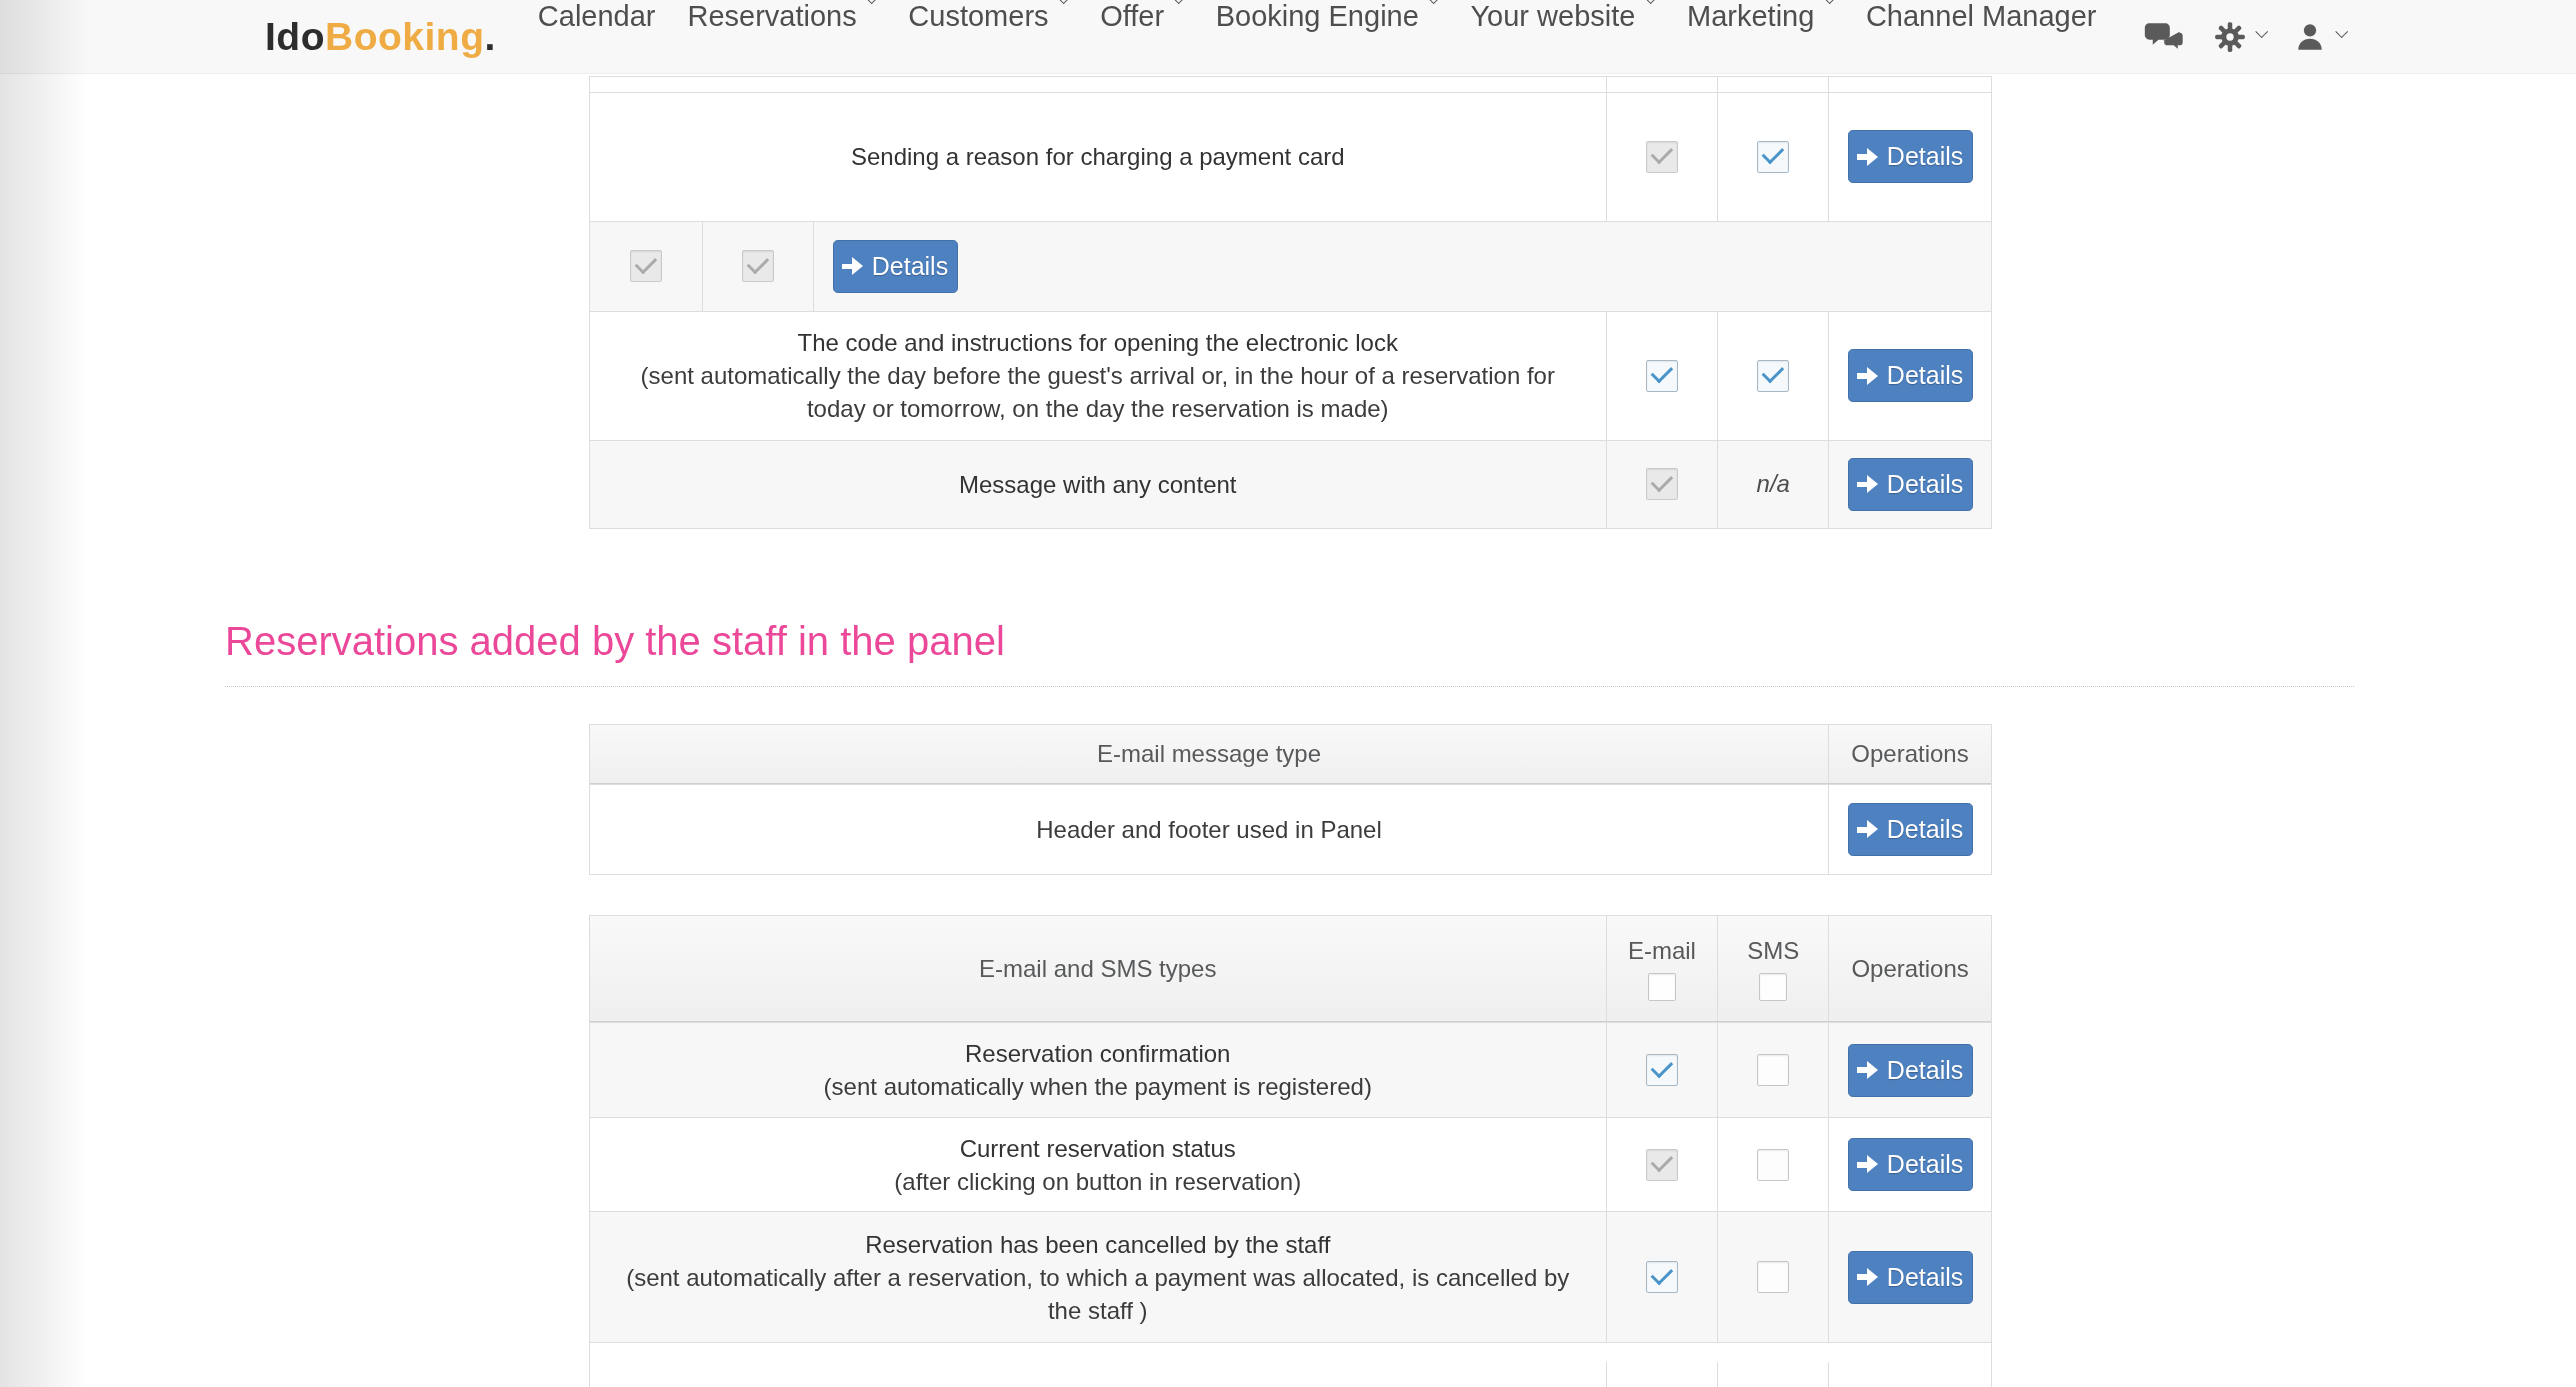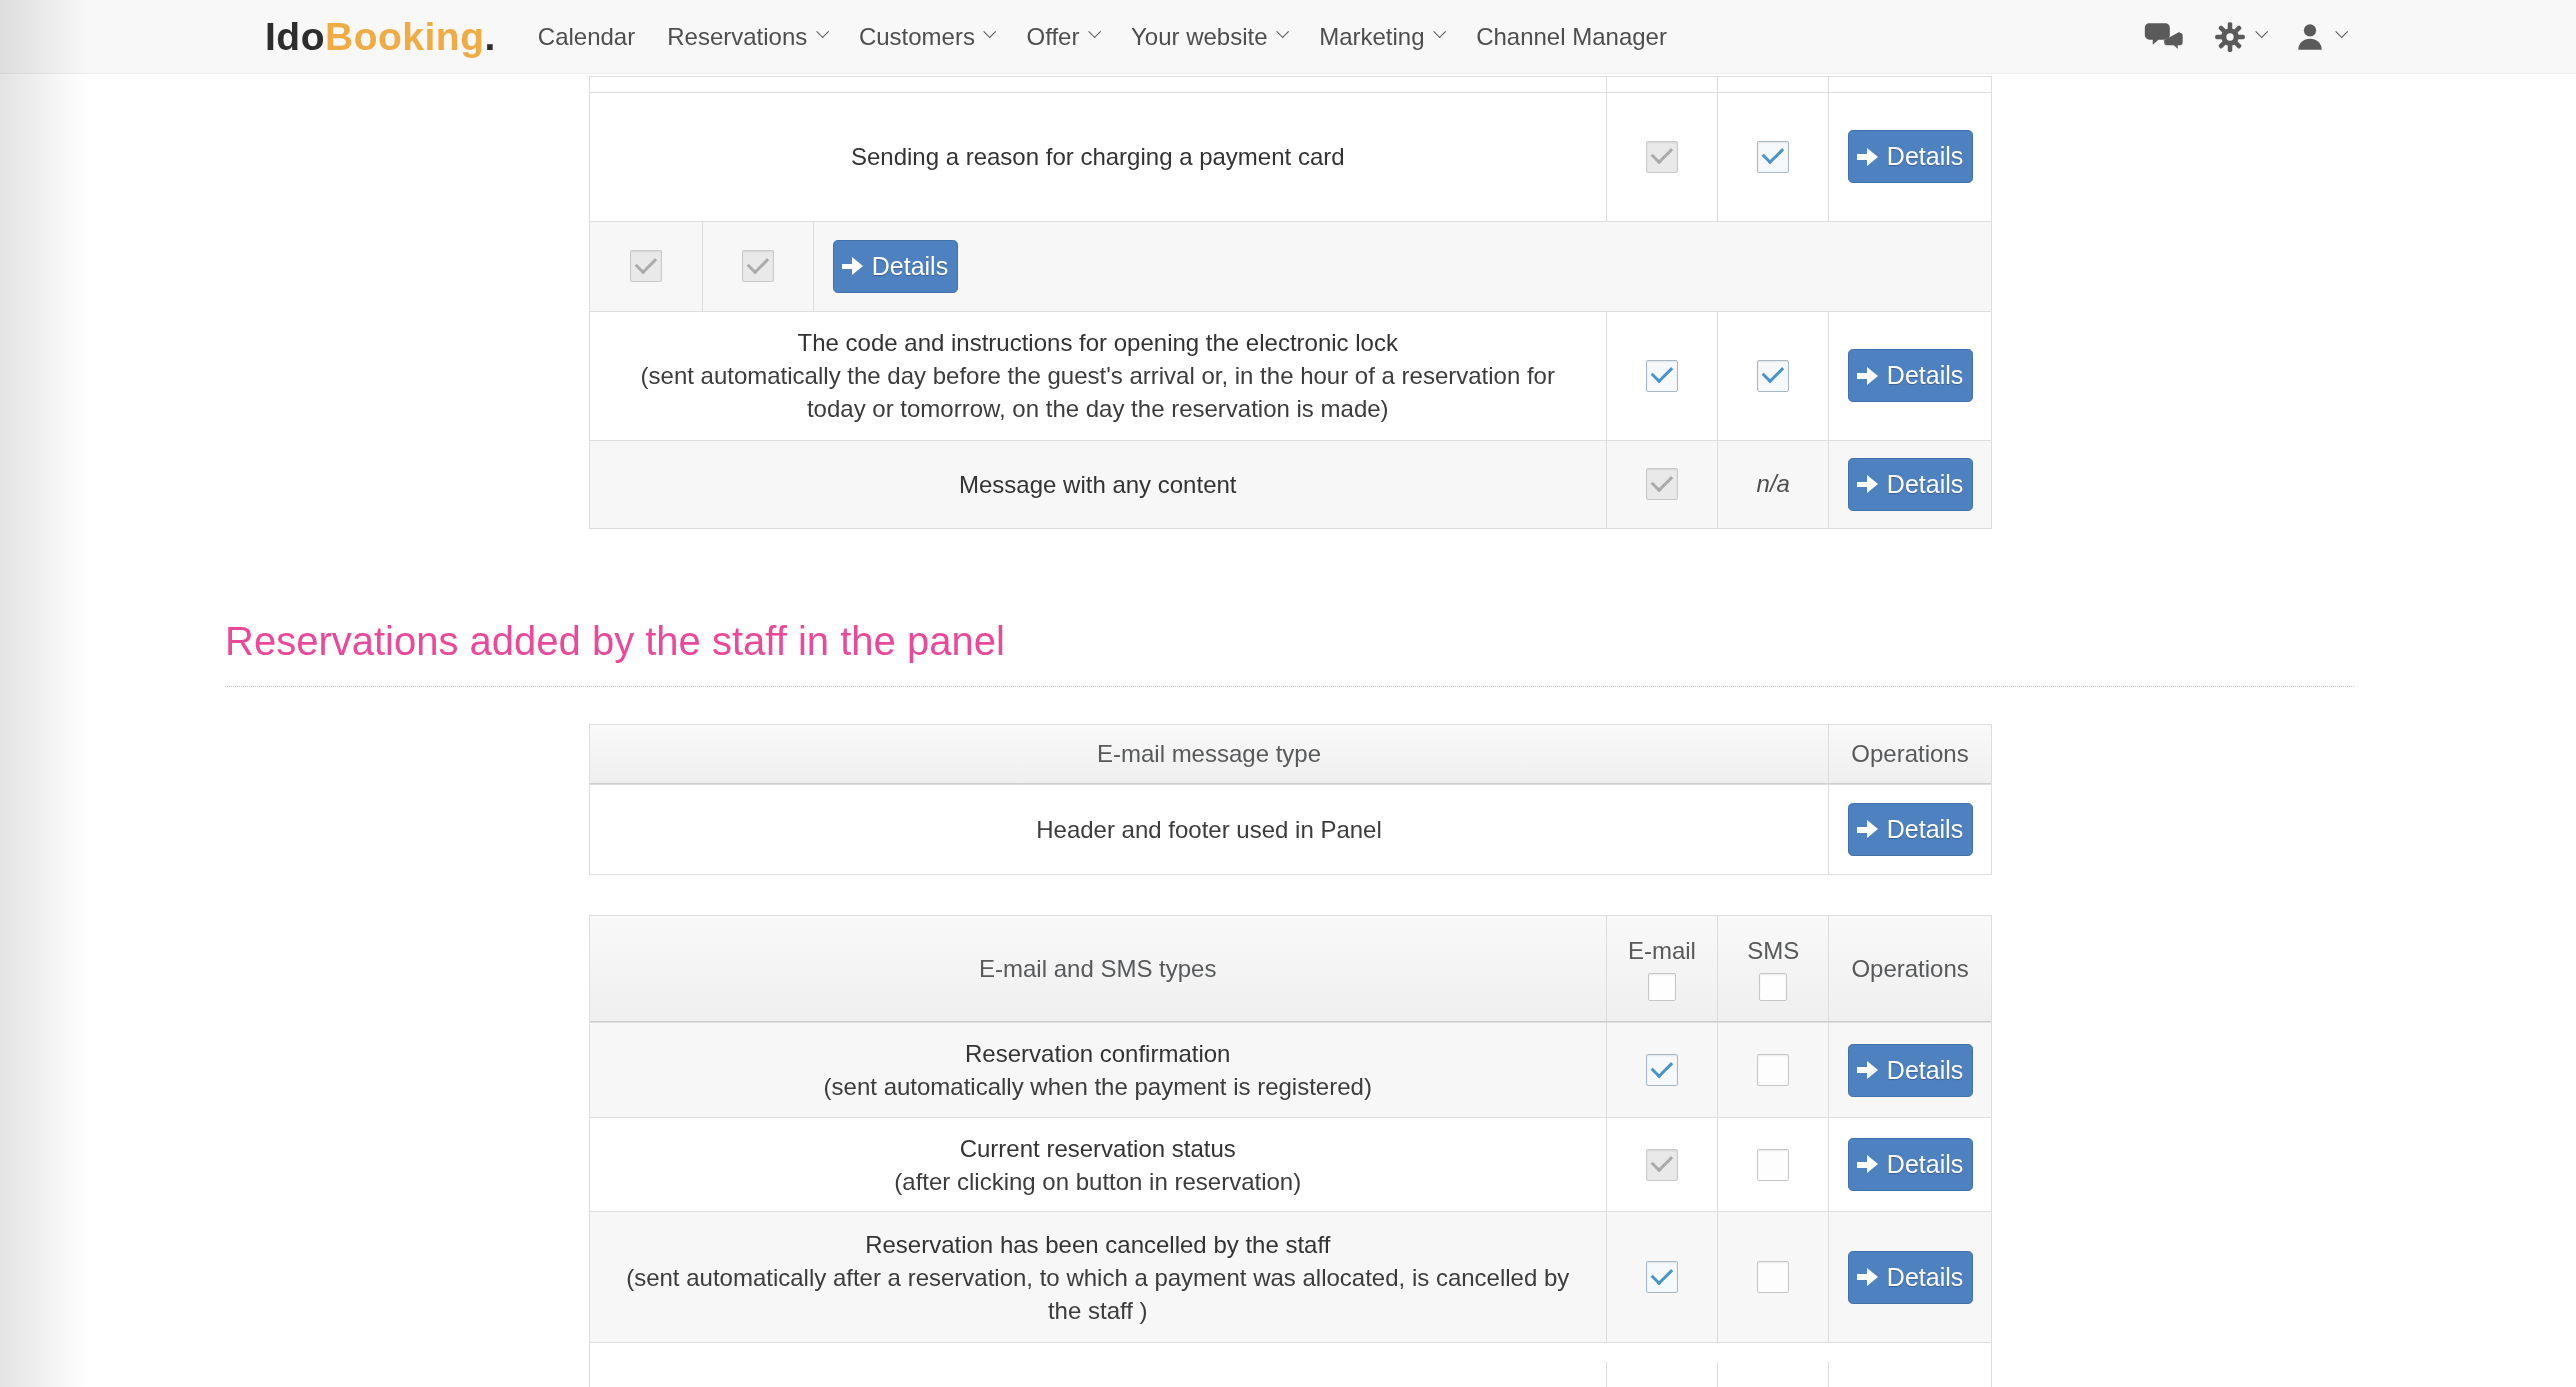--- a/index.html
+++ b/index.html
@@ -23,22 +23,22 @@
     position: relative; height: 74px; width: 100%;
     background: #f8f8f8; border-bottom: 0.9px solid #eeeeee;
     display: flex; align-items: center;
     padding-left: 265px; padding-right: 230px;
   }
   .logo { font-size: 39px; font-weight: 800; letter-spacing: 0.5px; white-space: nowrap; }
   .logo .dark { color: #2d2d2d; }
   .logo .accent { color: #f0ac44; }
   .nav-items { display: flex; align-items: center; margin-left: 26px; }
   .nav-item {
-    display: flex; align-items: center; padding: 0 16px;
-    font-size: 24px; color: #4e4e4e; cursor: pointer; white-space: nowrap; height: 74px;
+    display: flex; padding: 0 16px;
+    font-size: 29px; color: #4e4e4e; cursor: pointer; white-space: nowrap; height: 74px;
   }
   .caret {
     display: inline-block; width: 9.3px; height: 9.3px;
     border-right: 1.9px solid #4e4e4e; border-bottom: 1.9px solid #4e4e4e;
     transform: rotate(45deg) translate(-1.9px,-1.9px);
     margin-left: 10.3px; margin-top: -3.7px;
   }
   .nav-right { margin-left: auto; display: flex; align-items: center; gap: 28px; }
   .nav-icon { display: flex; align-items: center; cursor: pointer; }
 
@@ -145,20 +145,24 @@
     <div class="nav-item">
       <span>Reservations</span>
         <span class="caret"></span>
     </div>
     <div class="nav-item">
       <span>Customers</span>
         <span class="caret"></span>
     </div>
     <div class="nav-item">
       <span>Offer</span>
+        <span class="caret"></span>
+    </div>
+    <div class="nav-item">
+      <span>Booking Engine</span>
         <span class="caret"></span>
     </div>
     <div class="nav-item">
       <span>Your website</span>
         <span class="caret"></span>
     </div>
     <div class="nav-item">
       <span>Marketing</span>
         <span class="caret"></span>
     </div>

